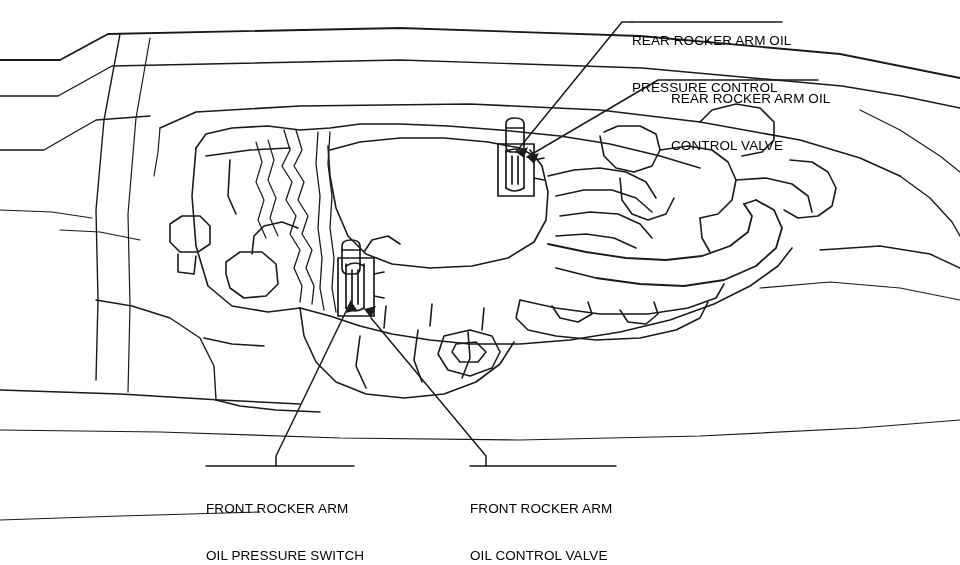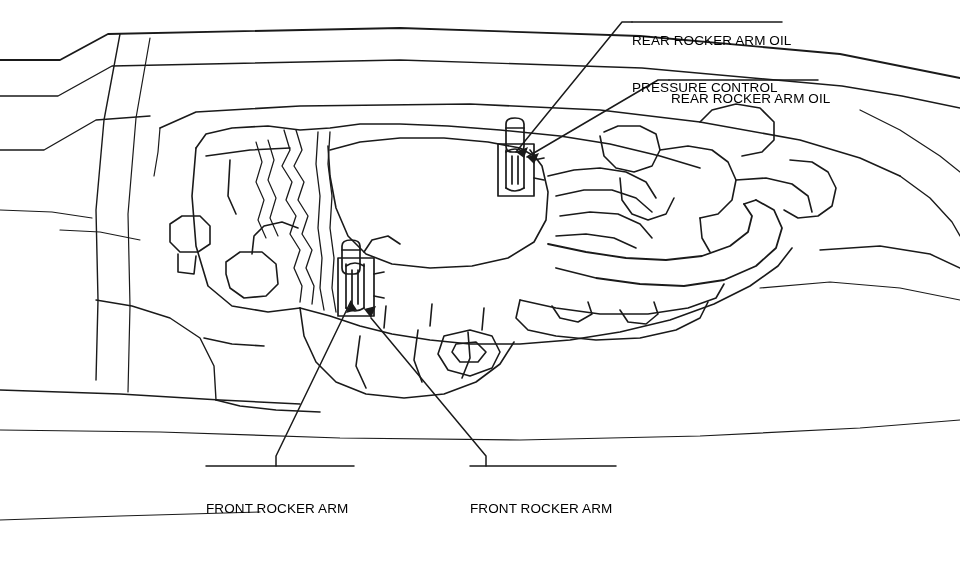--- a/index.html
+++ b/index.html
@@ -189,23 +189,26 @@
     </g>
   </svg>
 
   <div class="callout-label" id="label-rear-pressure-switch">
     <span>REAR ROCKER ARM OIL</span>
     <span>PRESSURE CONTROL</span>
   </div>
 
   <div class="callout-label" id="label-rear-control-valve">
     <span>REAR ROCKER ARM OIL</span>
+    <span>CONTROL VALVE</span>
   </div>
 
   <div class="callout-label" id="label-front-pressure-switch">
     <span>FRONT ROCKER ARM</span>
+    <span>OIL PRESSURE SWITCH</span>
   </div>
 
   <div class="callout-label" id="label-front-control-valve">
     <span>FRONT ROCKER ARM</span>
+    <span>OIL CONTROL VALVE</span>
   </div>
 
 </div>
 
 </body></html>

